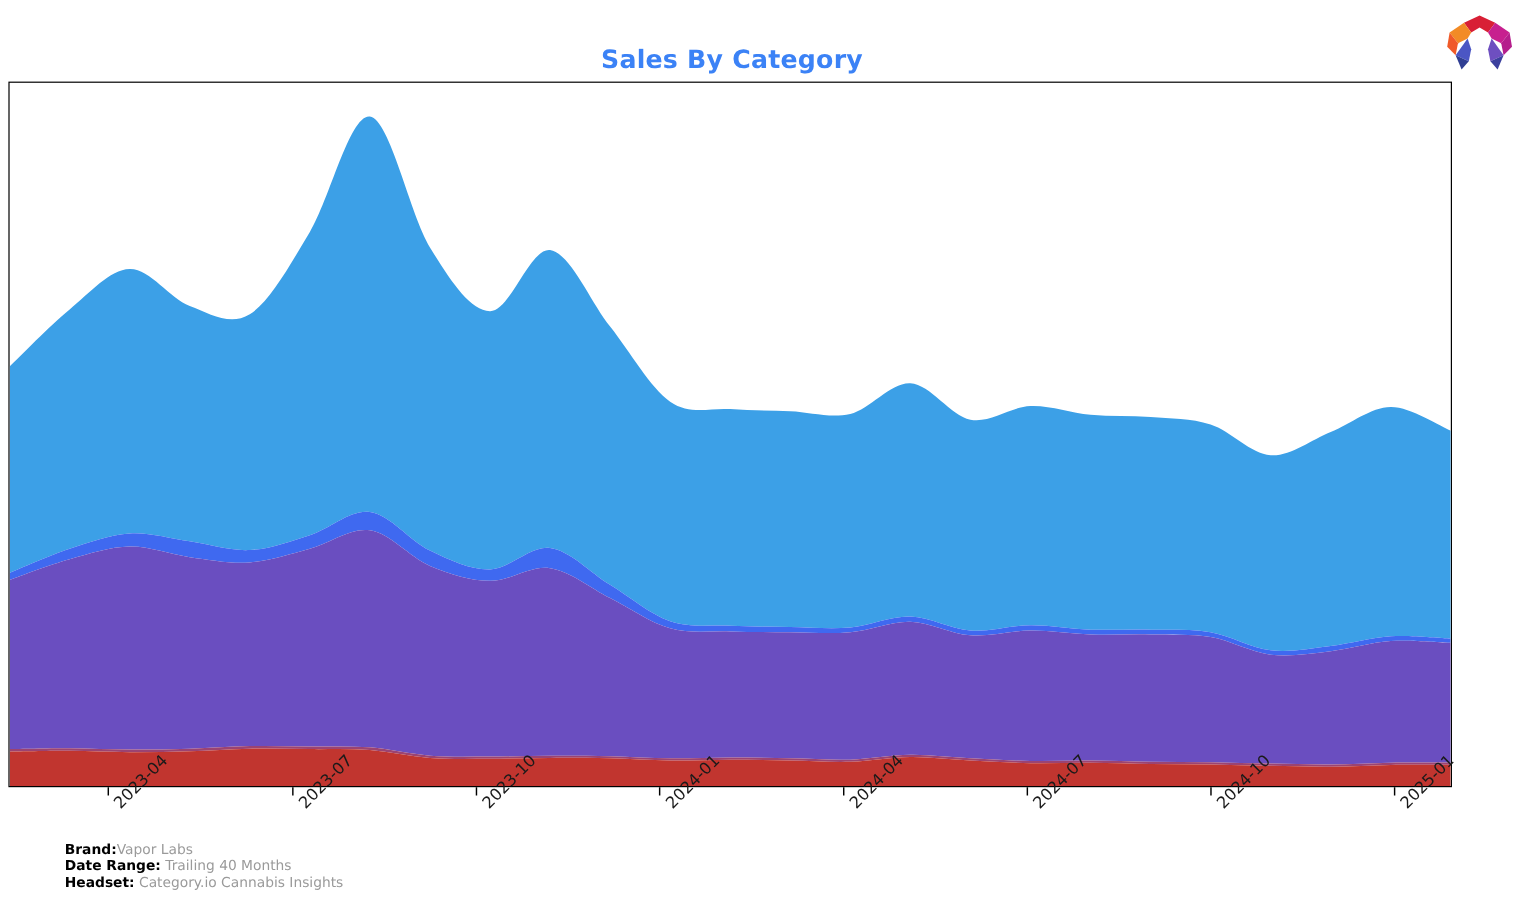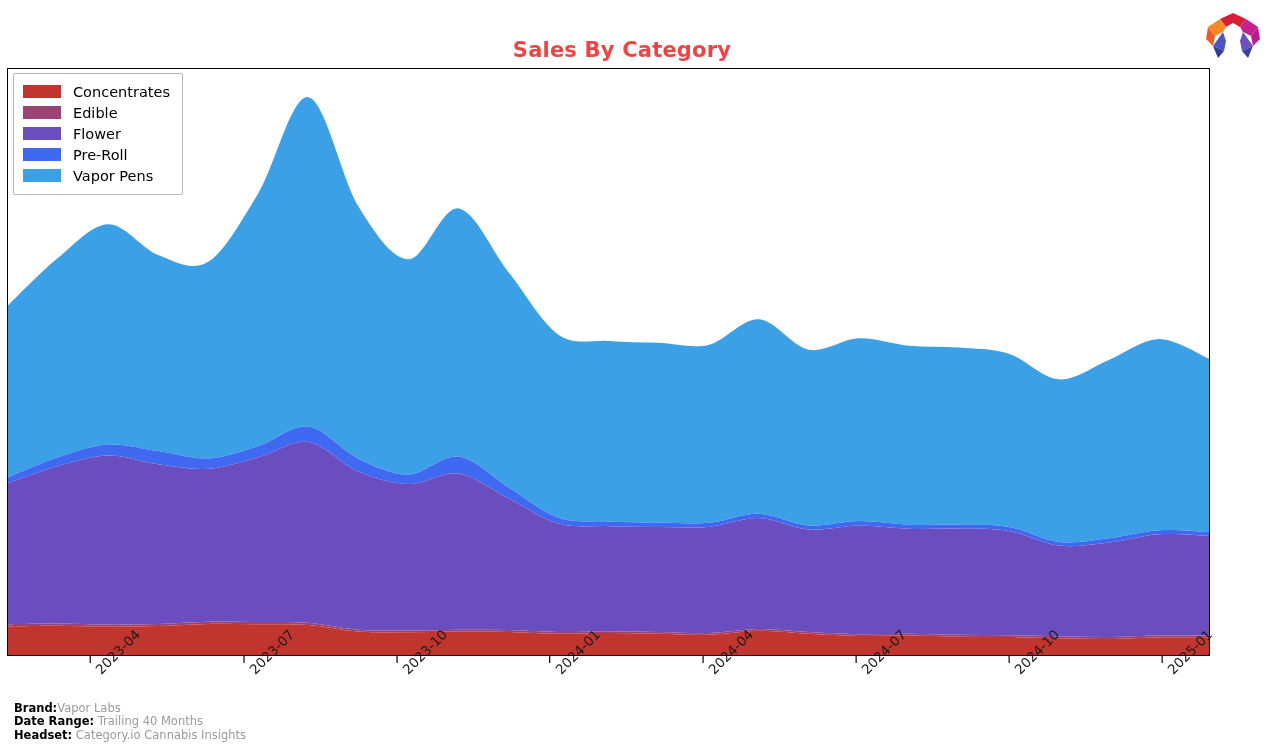--- a/index.html
+++ b/index.html
@@ -15,27 +15,27 @@
     overflow: hidden;
   }
   #root {
     position: absolute;
     inset: 0;
   }
 
   
   .chart-title {
     position: absolute;
-    left: 12px;
+    left: 0;
     top: 38px;
     width: 1220px;
     text-align: center;
     font-size: 21px;
     font-weight: bold;
-    color: #ef4444;
+    color: #3b82f6;
     letter-spacing: 0.2px;
   }
 
   .logo-wrap {
     position: absolute;
     right: 12px;
     top: 10px;
     display: flex;
     align-items: center;
     gap: 6px;
@@ -107,21 +107,21 @@
   
   .footer {
     position: absolute;
     left: 14px;
     bottom: 6px;
     font-size: 11.5px;
     line-height: 13.5px;
     color: #9a9a9a;
   }
   .footer div { white-space: nowrap; }
-  .footer b { color: #000000; font-weight: bold; }
+  .footer b { color: #000000; font-weight: bold; margin-left: 40px; }
 </style>
 </head>
 <body>
 
 <div id="root">
 
   <div class="chart-title">Sales By Category</div>
 
   <div class="logo-wrap">
     <svg class="logo-mark" viewBox="0 0 62 50">
@@ -161,42 +161,20 @@
       <div class="tick-label" style="left: 92.2476px; top: 666px;">2023-04</div>
       <div class="tick-label" style="left: 246.039px; top: 666px;">2023-07</div>
       <div class="tick-label" style="left: 399.061px; top: 666px;">2023-10</div>
       <div class="tick-label" style="left: 551.697px; top: 666px;">2024-01</div>
       <div class="tick-label" style="left: 705.104px; top: 666px;">2024-04</div>
       <div class="tick-label" style="left: 858.126px; top: 666px;">2024-07</div>
       <div class="tick-label" style="left: 1011.15px; top: 666px;">2024-10</div>
       <div class="tick-label" style="left: 1164.17px; top: 666px;">2025-01</div>
     </div>
 
-  <div class="legend" id="legend">
-      <div class="legend-row">
-        <span class="legend-swatch" style="background: rgb(193, 53, 47);"></span>
-        <span class="legend-label">Concentrates</span>
-      </div>
-      <div class="legend-row">
-        <span class="legend-swatch" style="background: rgb(155, 67, 114);"></span>
-        <span class="legend-label">Edible</span>
-      </div>
-      <div class="legend-row">
-        <span class="legend-swatch" style="background: rgb(106, 78, 192);"></span>
-        <span class="legend-label">Flower</span>
-      </div>
-      <div class="legend-row">
-        <span class="legend-swatch" style="background: rgb(63, 105, 240);"></span>
-        <span class="legend-label">Pre-Roll</span>
-      </div>
-      <div class="legend-row">
-        <span class="legend-swatch" style="background: rgb(60, 160, 231);"></span>
-        <span class="legend-label">Vapor Pens</span>
-      </div>
-    </div>
 
   <div class="footer">
     <div>
       <b>Brand:</b><span>Vapor Labs</span>
     </div>
     <div>
       <b>Date Range:</b>
       <span>Trailing 40 Months</span>
     </div>
     <div>

